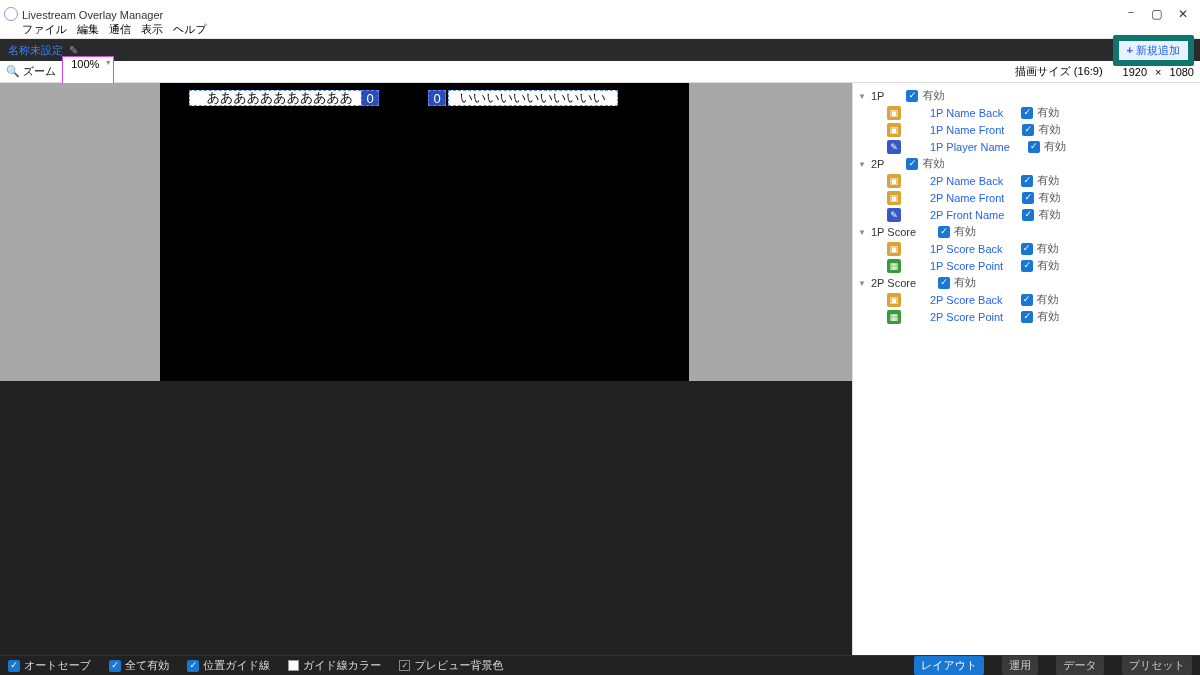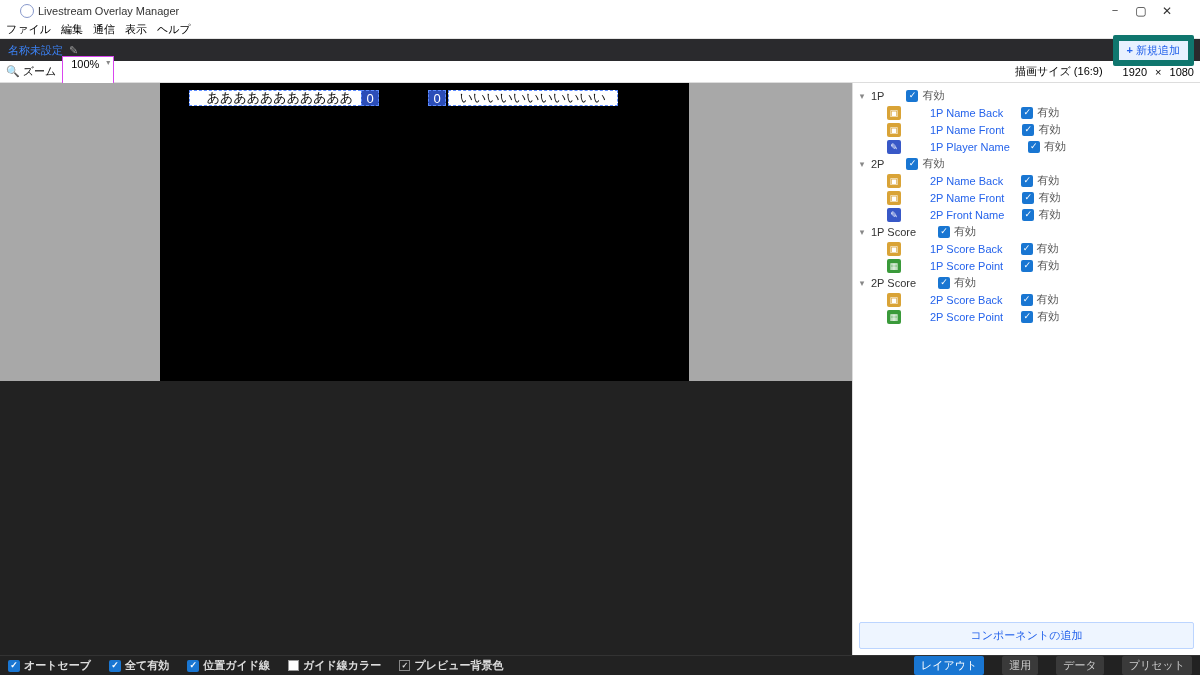--- a/index.html
+++ b/index.html
@@ -1,23 +1,23 @@
 <!DOCTYPE html>
 <html><head>
 <meta charset="utf-8">
 <style>
 * { margin:0; padding:0; box-sizing:border-box; font-family:"Segoe UI","Meiryo UI",sans-serif; }
 html,body{width:1200px;height:675px;overflow:hidden;background:#222;}
 
-.titlebar{height:21px;background:#fff;display:flex;align-items:center;padding:0 20px;font-size:11px;color:#333;}
+.titlebar{height:21px;background:#fff;display:flex;align-items:flex-end;padding:0 4px;font-size:11px;color:#333;}
 .titlebar .app-icon{width:14px;height:14px;border-radius:50%;border:1px solid #8899cc;margin-right:4px;display:inline-block;}
 .titlebar .spacer{flex:1;}
 .titlebar .win-btn{width:26px;text-align:center;font-size:12px;cursor:pointer;}
 
-.menubar{height:18px;background:#fff;display:flex;align-items:center;padding:0 6px;font-size:11px;gap:10px;border-bottom:1px solid #e5e5e5;}
+.menubar{height:18px;background:#fff;display:flex;align-items:center;padding:0 22px;font-size:11px;gap:10px;border-bottom:1px solid #e5e5e5;}
 
 .tabbar{height:22px;background:#2a2a2d;display:flex;align-items:center;gap:24px;}
 .config-tab{display:flex;align-items:center;gap:6px;padding:0 8px;height:100%;color:#3b82f6;font-size:11px;}
 .config-tab .edit-icon{color:#999;font-size:11px;}
 .tabbar .spacer{flex:1;}
 .btn-add{background:#e8f1ff;color:#2563eb;border:6px solid #0f766e;font-size:11px;padding:2px 8px;margin-right:6px;border-radius:2px;cursor:pointer;}
 .btn-add .plus{margin-right:3px;font-weight:bold;}
 
 .canvasbar{height:22px;background:#fff;display:flex;align-items:center;font-size:11px;padding:0 6px;gap:6px;border-bottom:1px solid #ddd;}
 .canvasbar .zoom-label{display:flex;align-items:center;gap:3px;}
@@ -37,21 +37,21 @@
 .ic-img{background:#d9a336;}
 .ic-txt{background:#3858c7;}
 .ic-num{background:#3a9a3a;}
 .tree-row .name{color:#2563eb;margin-left:25px;}
 .tree-row .group-name{color:#333;}
 .chk{width:12px;height:12px;background:#1976d2;border-radius:2px;display:inline-flex;align-items:center;justify-content:center;color:#fff;font-size:9px;line-height:1;}
 .chk::after{content:"✓";}
 .tree-row .chk-label{color:#555;}
 .add-component{margin:4px 6px 6px;border:1px solid #bcd5ff;background:#eef5ff;color:#2563eb;font-size:11px;text-align:center;padding:5px 0;cursor:pointer;border-radius:2px;}
 .footer{height:20px;background:#222;display:flex;align-items:center;font-size:11px;padding:0 8px;gap:18px;color:#ddd;border-top:1px solid #333;}
-.footer .f-item{display:flex;align-items:center;gap:4px;font-weight:bold;}
+.footer .f-item{display:flex;align-items:center;gap:4px;}
 .footer .sq{width:11px;height:11px;background:#fff;border:1px solid #999;}
 .footer .spacer{flex:1;}
 .footer .mode-btn{background:#3a3a3a;color:#ccc;font-size:11px;padding:2px 7px;border-radius:2px;cursor:pointer;}
 .footer .mode-btn.active{background:#1976d2;color:#fff;}
 
 .preview-wrap{display:flex;flex-direction:column;flex:1;}
 .preview-top{height:298px;background:#a8a8a8;position:relative;}
 .preview-bottom{flex:1;background:#222;}
 </style>
 </head>
@@ -229,21 +229,20 @@
         <div class="tree-row">
           <span class="chev"></span>
           <span class="indent1"></span>
       <span class="icon ic-num">▦</span>
       <span class="name">2P Score Point</span>
       <span style="flex:0 0 10px"></span>
       <span class="chk"></span>
       <span class="chk-label">有効</span>
         </div>
       </div>
-    <div class="add-component">コンポーネントの追加</div>
   </div>
 </div>
 
 <div class="footer">
   <span class="f-item">
       <span class="chk"></span>
       <span>オートセーブ</span>
     </span>
   <span class="f-item">
       <span class="chk"></span>

